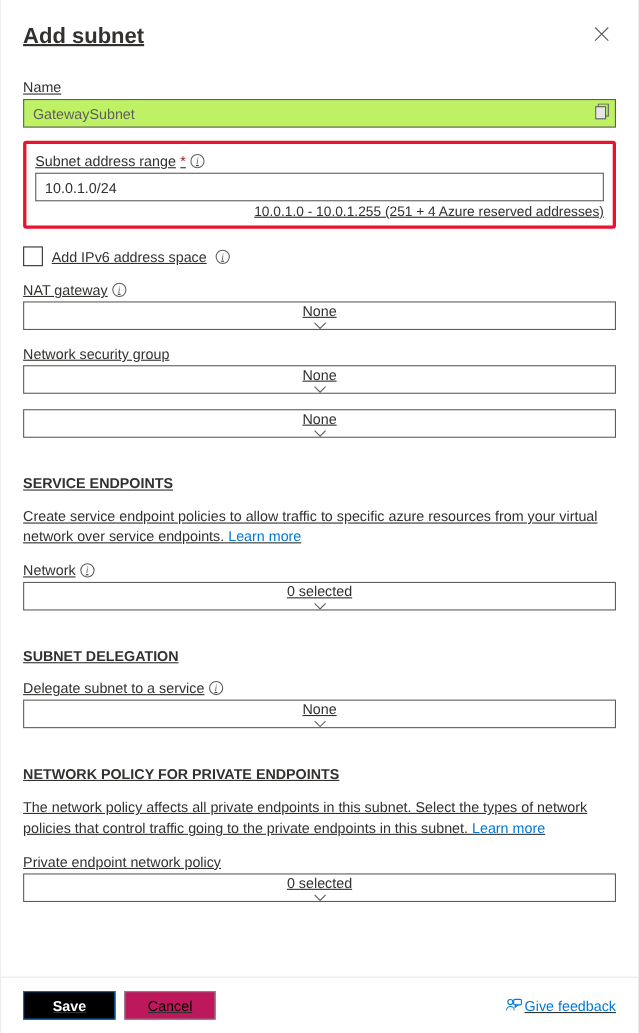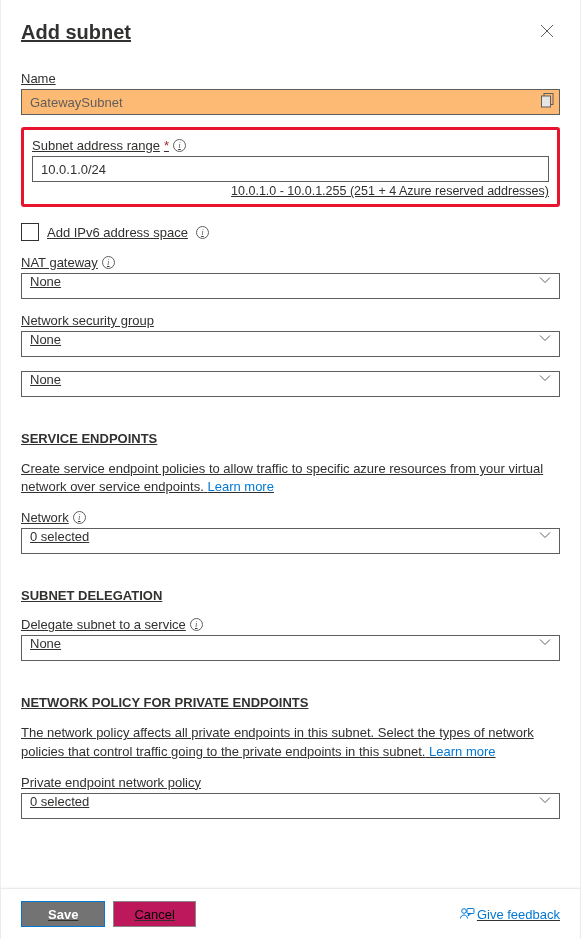--- a/index.html
+++ b/index.html
@@ -77,21 +77,21 @@
     width: 100%;
     height: 26px;
     border: 1px solid #605e5c;
     padding: 0 8px;
     font-size: 13px;
     font-family: inherit;
     background: #fff;
     color: #323130;
   }
   .text-input[readonly] {
-    background: #fdba74;
+    background: #bef264;
     color: #605e5c;
     border-color: #605e5c;
   }
   .copyable { position: relative; }
   .copy-icon {
     position: absolute;
     right: 6px;
     top: 50%;
     transform: translateY(-50%);
     color: #605e5c;
@@ -118,23 +118,24 @@
     margin-top: 16px;
   }
   .checkbox {
     width: 18px; height: 18px;
     border: 1px solid #323130;
     background: #fff;
   }
 
   .select-input {
     display: flex;
-    align-items: flex-start;
+    align-items: center;
     justify-content: space-between;
     cursor: pointer;
+    flex-direction: column;
   }
   .chevron {
     width: 12px; height: 12px;
     display: inline-block;
   }
   .chevron svg { display:block; }
 
   .section-title {
     font-size: 13px;
     font-weight: 700;
@@ -164,21 +165,21 @@
   .btn {
     height: 26px;
     padding: 0 20px;
     font-size: 13px;
     font-family: inherit;
     border: 1px solid #8a8886;
     background: #be185d;
     cursor: pointer;
   }
   .btn-primary {
-    background: #737373;
+    background: #000000;
     border-color: #0078d4;
     color: #fff;
     font-weight: 600;
     padding: 0 26px;
     text-align: center;
   }
   .feedback {
     margin-left: auto;
     display: flex;
     align-items: center;

